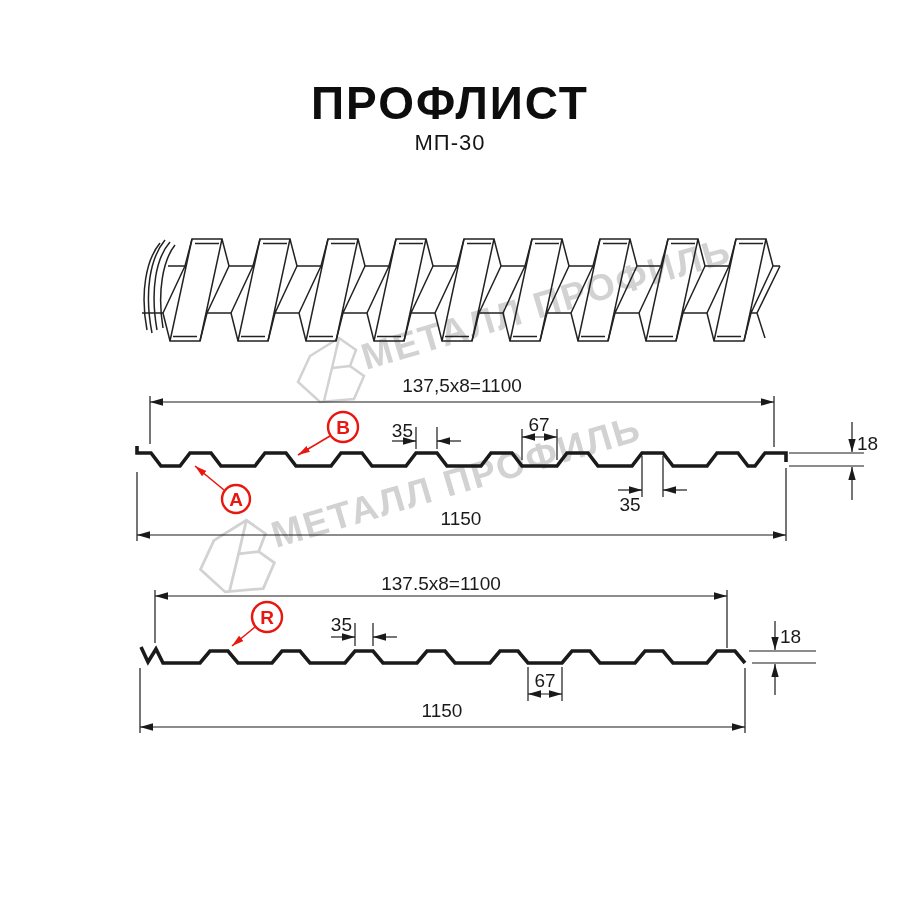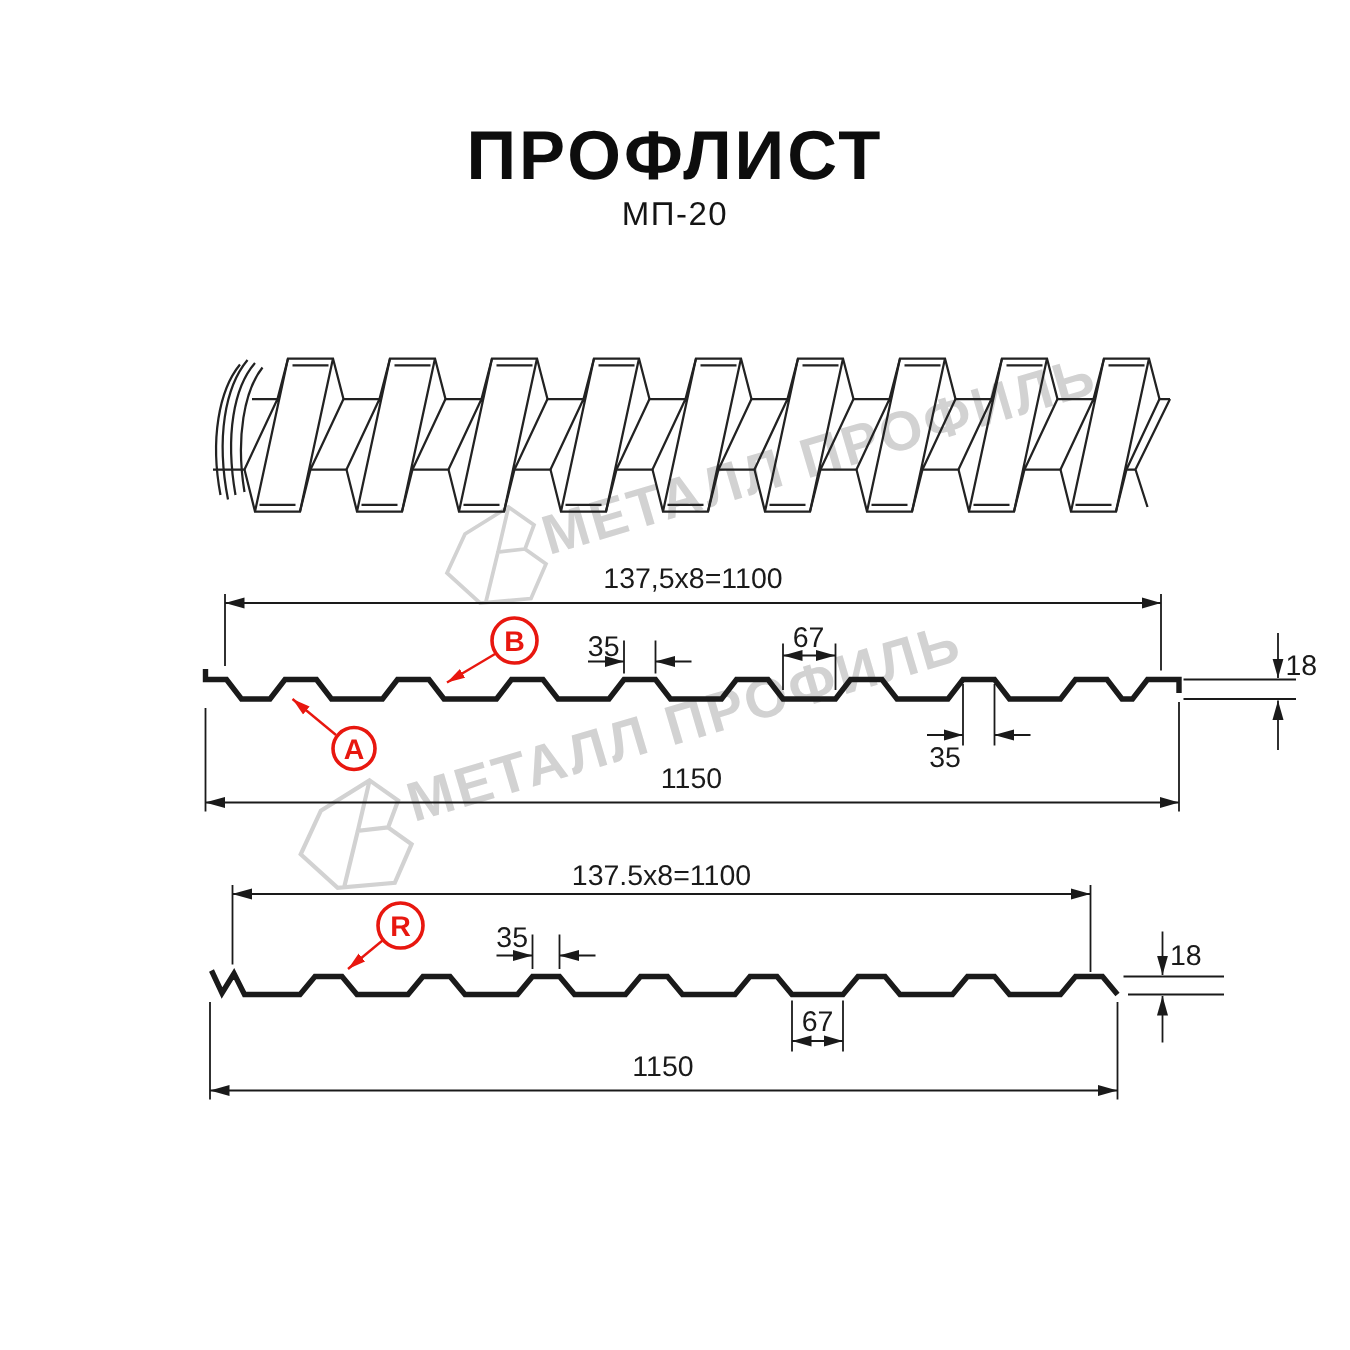--- a/index.html
+++ b/index.html
@@ -23,21 +23,21 @@
   .wmtext  { fill:var(--wm); font-size:37px; font-weight:700; letter-spacing:2px;
              font-family:"Liberation Sans",sans-serif; }
   .wmlogo  { fill:none; stroke:var(--wm); stroke-width:2.5px; stroke-linejoin:miter; }
 </style>
 </head>
 <body>
 
 <div id="page">
 
   <div class="page-title">ПРОФЛИСТ</div>
-  <div class="page-subtitle">МП-20</div>
+  <div class="page-subtitle">МП-30</div>
 
   <svg width="900" height="900" viewBox="0 0 900 900">
     <defs>
       <marker id="arr" viewBox="0 0 12 8" refX="12" refY="4" markerWidth="13" markerHeight="9" markerUnits="userSpaceOnUse" orient="auto-start-reverse">
         <path d="M0,0.6 L12,4 L0,7.4 Z" fill="#1a1a1a"></path>
       </marker>
       <marker id="arrred" viewBox="0 0 12 8" refX="12" refY="4" markerWidth="12" markerHeight="8" markerUnits="userSpaceOnUse" orient="auto-start-reverse">
         <path d="M0,0.6 L12,4 L0,7.4 Z" fill="#e8170f"></path>
       </marker>
     </defs>

